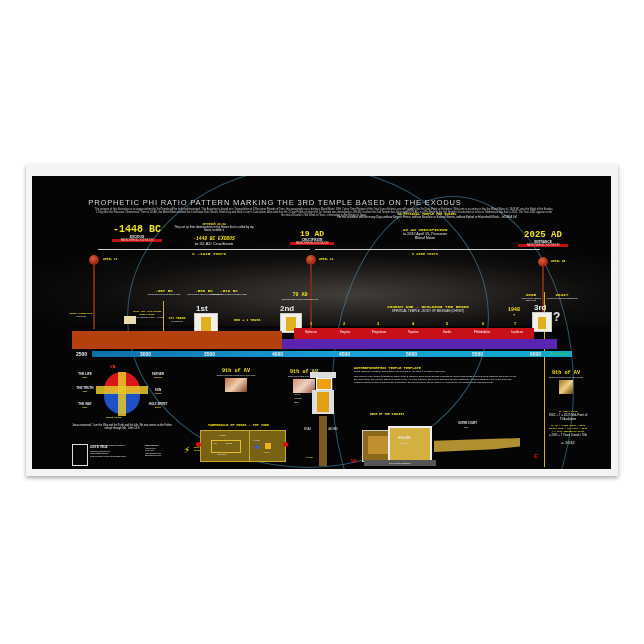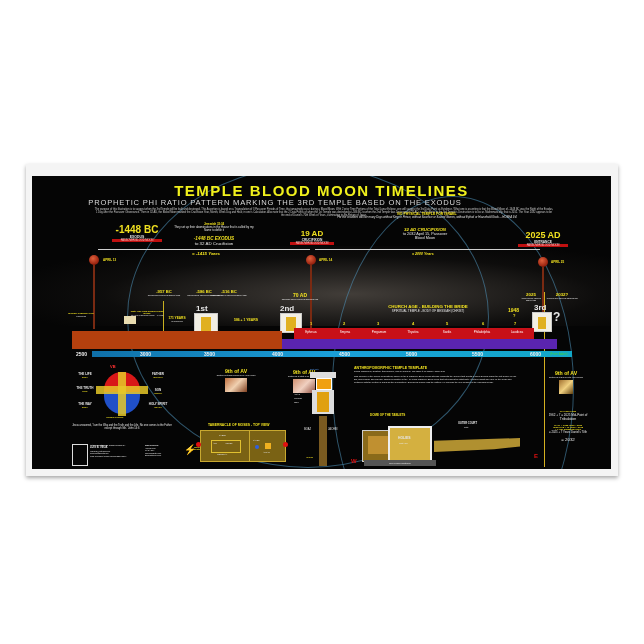--- a/index.html
+++ b/index.html
@@ -5,21 +5,21 @@
   html,body{margin:0;padding:0;background:#ffffff;}
   body{width:644px;height:644px;position:relative;overflow:hidden;font-family:"Liberation Sans",sans-serif;}
   .frame{position:absolute;left:26px;top:164px;width:592px;height:312px;background:#f4f4f4;box-shadow:0 2px 4px rgba(0,0,0,0.35);}
   .poster{position:absolute;left:32px;top:176px;width:579px;height:293px;background:#050505;overflow:hidden;}
   .galaxy{position:absolute;left:0;top:70px;width:579px;height:80px;background:radial-gradient(ellipse at 55% 60%,rgba(140,130,120,0.45),rgba(60,55,50,0.15) 55%,rgba(0,0,0,0) 80%);}
   .arc{position:absolute;border:1px solid rgba(80,150,190,0.55);border-radius:50%;}
   .abs{position:absolute;}
   .title{left:0;width:579px;top:6px;text-align:center;color:#f0f01c;font-weight:bold;font-size:15px;letter-spacing:1.5px;}
   .subtitle{left:0;width:486px;top:22px;text-align:center;color:#d8d8d8;font-size:7.6px;letter-spacing:0.8px;}
   .intro{left:62px;width:460px;top:32px;text-align:center;color:#cfcfcf;font-size:2.6px;line-height:3.2px;}
-  .yl{color:#f0e020;font-weight:bold;}
+  .yl{color:#f0e020;font-weight:bold;font-family:Liberation Mono, monospace;}
   .wh{color:#e6e6e6;}
   .tiny{font-size:2.8px;line-height:3.2px;}
   .redband{background:#c01010;color:#ffd0d0;font-size:2.6px;padding:0 2px;}
   .moon{border-radius:50%;background:radial-gradient(circle at 40% 35%,#e0603c,#9a2410 65%,#5a1208);}
   .stem{background:#7a2a12;width:2px;}
   .vline{background:#c8b020;width:1px;}
   .hline{height:1px;background:#cfcfcf;}
   .bar{position:absolute;}
   .tick-label{position:absolute;color:#f0f0f0;font-size:5px;font-weight:bold;}
   .temple-box{position:absolute;background:#f2efe4;border:1px solid #ccc;}
@@ -31,21 +31,20 @@
 </head>
 <body>
 
 <div class="frame"></div>
 
 <div class="poster">
   <div class="galaxy"></div>
   <div class="arc" style="left:95px;top:-10px;width:360px;height:300px;"></div>
   <div class="arc" style="left:300px;top:20px;width:240px;height:380px;"></div>
 
-  <div class="abs title">TEMPLE BLOOD MOON TIMELINES</div>
   <div class="abs subtitle">PROPHETIC PHI RATIO PATTERN MARKING THE 3RD TEMPLE BASED ON THE EXODUS</div>
   <div class="abs intro">The purpose of this illustration is to suggest when the 3rd Temple will be built and destroyed. This Assertion is based on a Triangulation of 3 Passover Periods of Time, that amazingly occur during a Blood Moon. With 2 prior Time Portions of the Total Lunar Eclipse, one will suggest the 3rd Data Point as Evidence. What one is asserting is that the Blood Moon of -1448 BC was the Night of the Exodus, 1 Day after the Passover Observance. Then in 32 AD, the Blood Moon marked the Crucifixion Year, Month, Week Day and Hour, in one's Calculation. Also note that the 2 Data Points of when the 1st Temple was destroyed at -586 BC to when the 2nd Temple was Destroyed in 70 AD, is a Phi Ratio to the 3rd Temple's Destruction is to occur. Mathematically, that is 2032. The Year 2032 appears to be the end of Daniel's 70th Week of Years, culminating in the Return of Jesus.</div>
 
   <div class="abs" style="left:80px;top:48px;text-align:center;width:50px;">
     <div class="yl" style="font-size:10px;">-1448 BC</div>
     <div class="wh" style="font-size:3.4px;font-weight:bold;">EXODUS</div>
     <div class="redband">PASSOVER BLOOD MOON</div>
   </div>
   <div class="abs moon" style="left:57px;top:79px;width:10px;height:10px;"></div>
   <div class="abs yl" style="left:71px;top:82px;font-size:3px;">APRIL 13</div>

